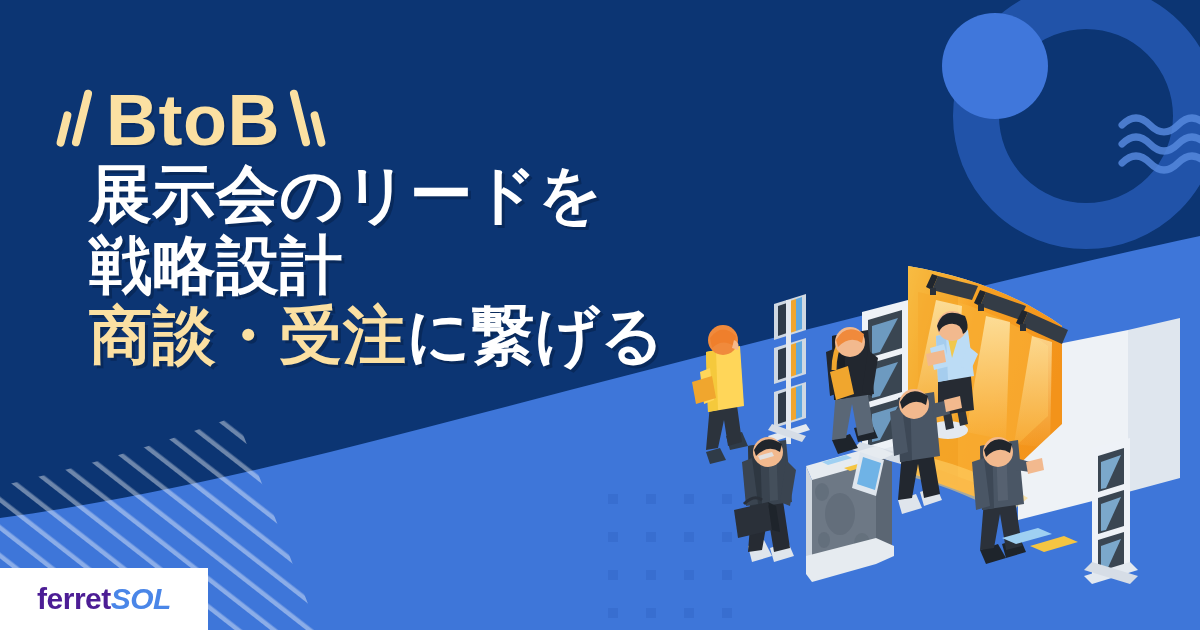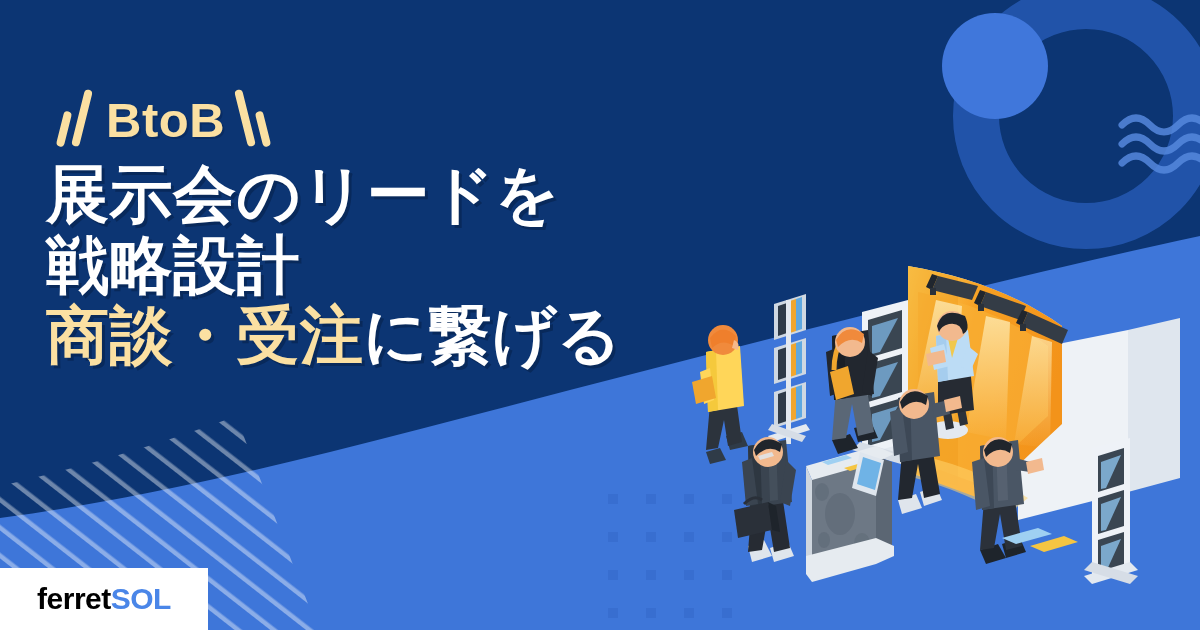--- a/index.html
+++ b/index.html
@@ -38,21 +38,21 @@
     z-index: 40;
   }
 
   .kicker-row {
     display: flex;
     align-items: center;
     height: 72px;
     margin-left: 6px;
   }
   .kicker-text {
-    font-size: 49px;
+    font-size: 72px;
     font-weight: 900;
     letter-spacing: 0.5px;
     color: #fbe0a2;
     line-height: 1;
     padding: 0 6px 0 10px;
     text-shadow: 2px 2px 0 rgba(5,30,70,0.35);
     white-space: nowrap;
   }
   .slash-pair {
     position: relative;
@@ -67,20 +67,21 @@
   }
   
   .slash-l-long { width: 8px; height: 58px; left: 26px; top: 2px;  transform: rotate(14deg); }
   .slash-l-short{ width: 8px; height: 36px; left: 8px;  top: 24px; transform: rotate(14deg); }
   
   .slash-r-long { width: 8px; height: 58px; left: 10px; top: 2px;  transform: rotate(-14deg); }
   .slash-r-short{ width: 8px; height: 36px; left: 28px; top: 24px; transform: rotate(-14deg); }
 
   .title-lines {
     margin-top: 4px;
+    margin-left: 43px;
   }
   .title-line {
     font-family: "DejaVu Sans", "Liberation Sans", sans-serif;
     font-size: 63px;
     font-weight: 900;
     line-height: 1.12;
     letter-spacing: 0.5px;
     color: #ffffff;
     text-shadow: 3px 3px 0 rgba(4,26,62,0.45);
     white-space: nowrap;
@@ -100,22 +101,22 @@
     justify-content: center;
     z-index: 60;
   }
   .logo-text {
     font-size: 30px;
     font-weight: 900;
     letter-spacing: -0.5px;
     line-height: 1;
     white-space: nowrap;
   }
-  .logo-ferret { color: #000000; }
-  .logo-sol { color: #4a86e8; }
+  .logo-ferret { color: #4c1d95; }
+  .logo-sol { color: #4a86e8; font-style: italic; }
 </style>
 </head>
 <body>
 
 <div id="stage">
 
   <div class="bg-base"></div>
 
   <svg class="bg-svg" viewBox="0 0 1200 630">
     <defs>

